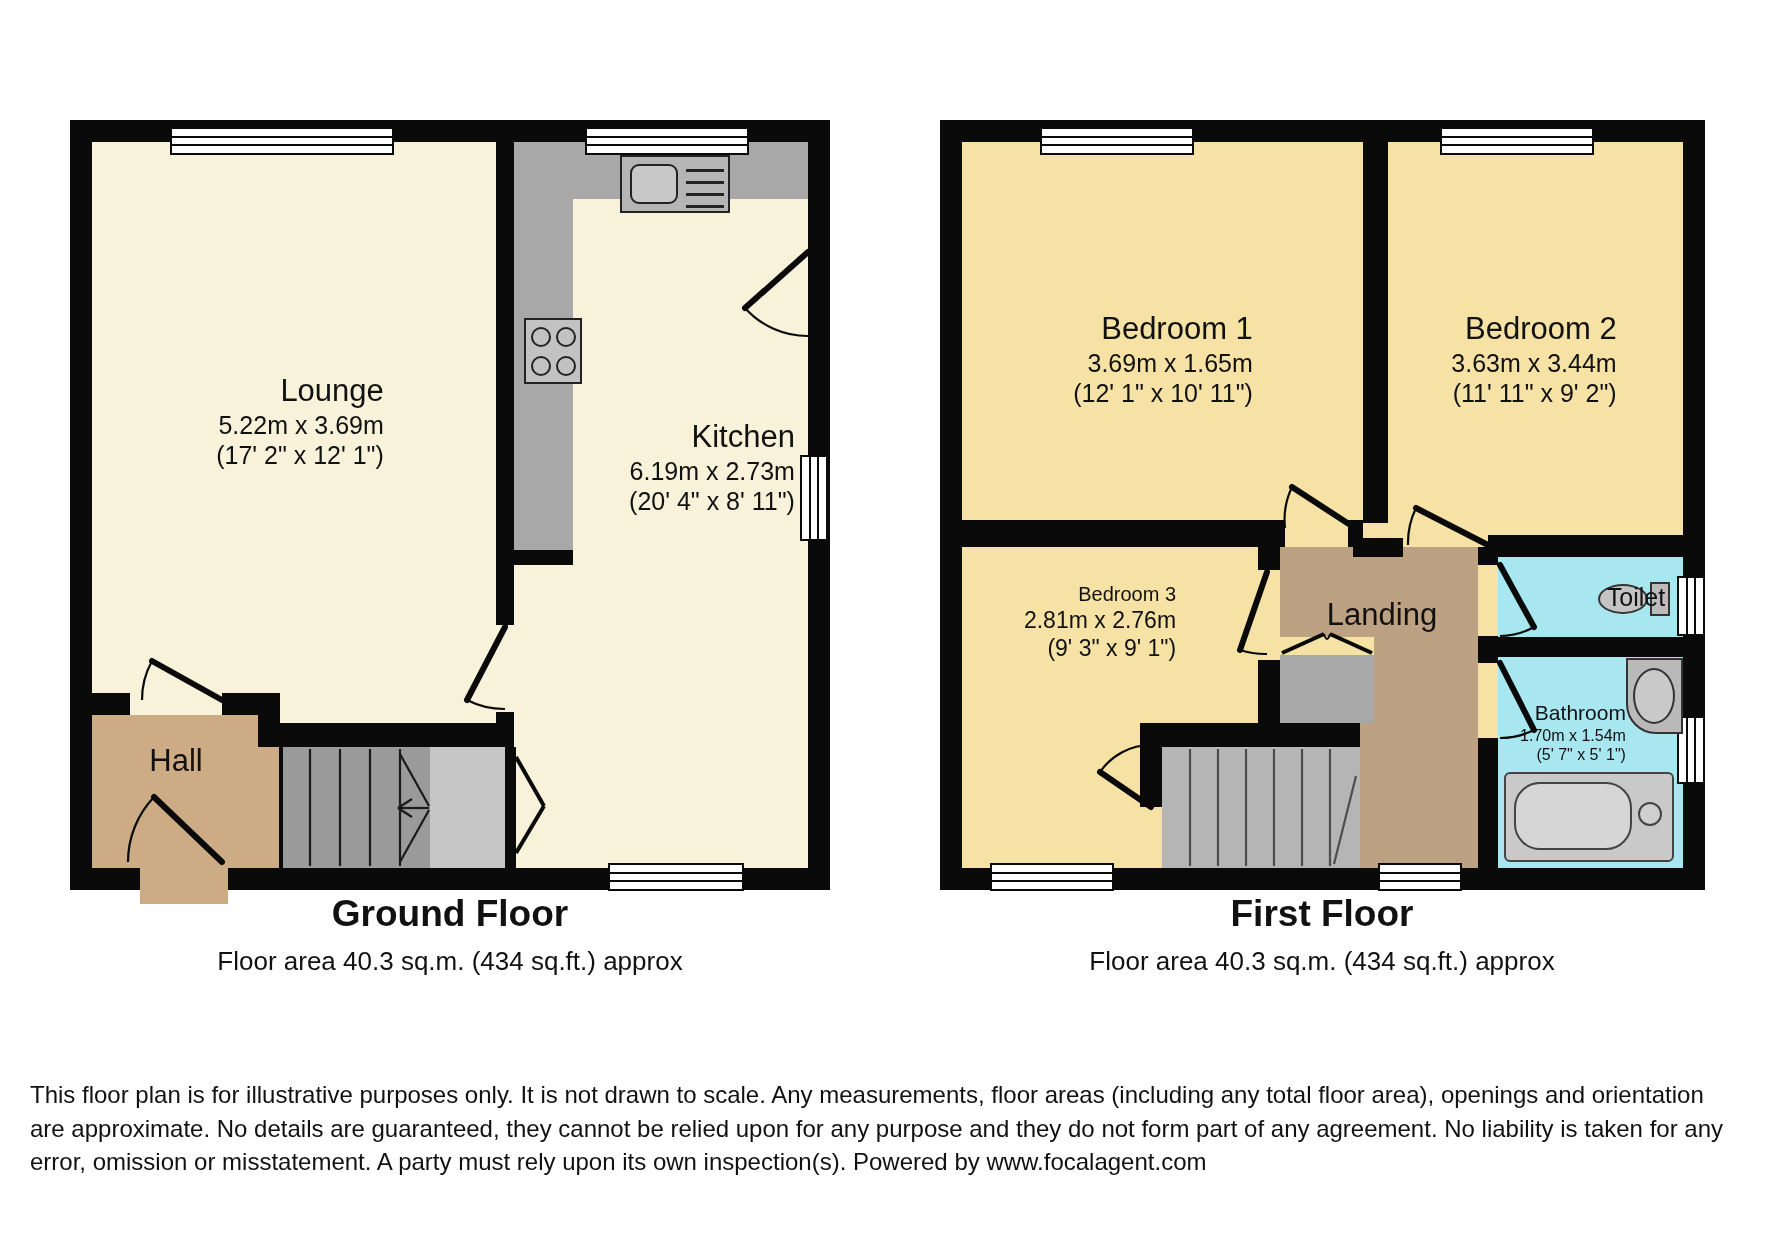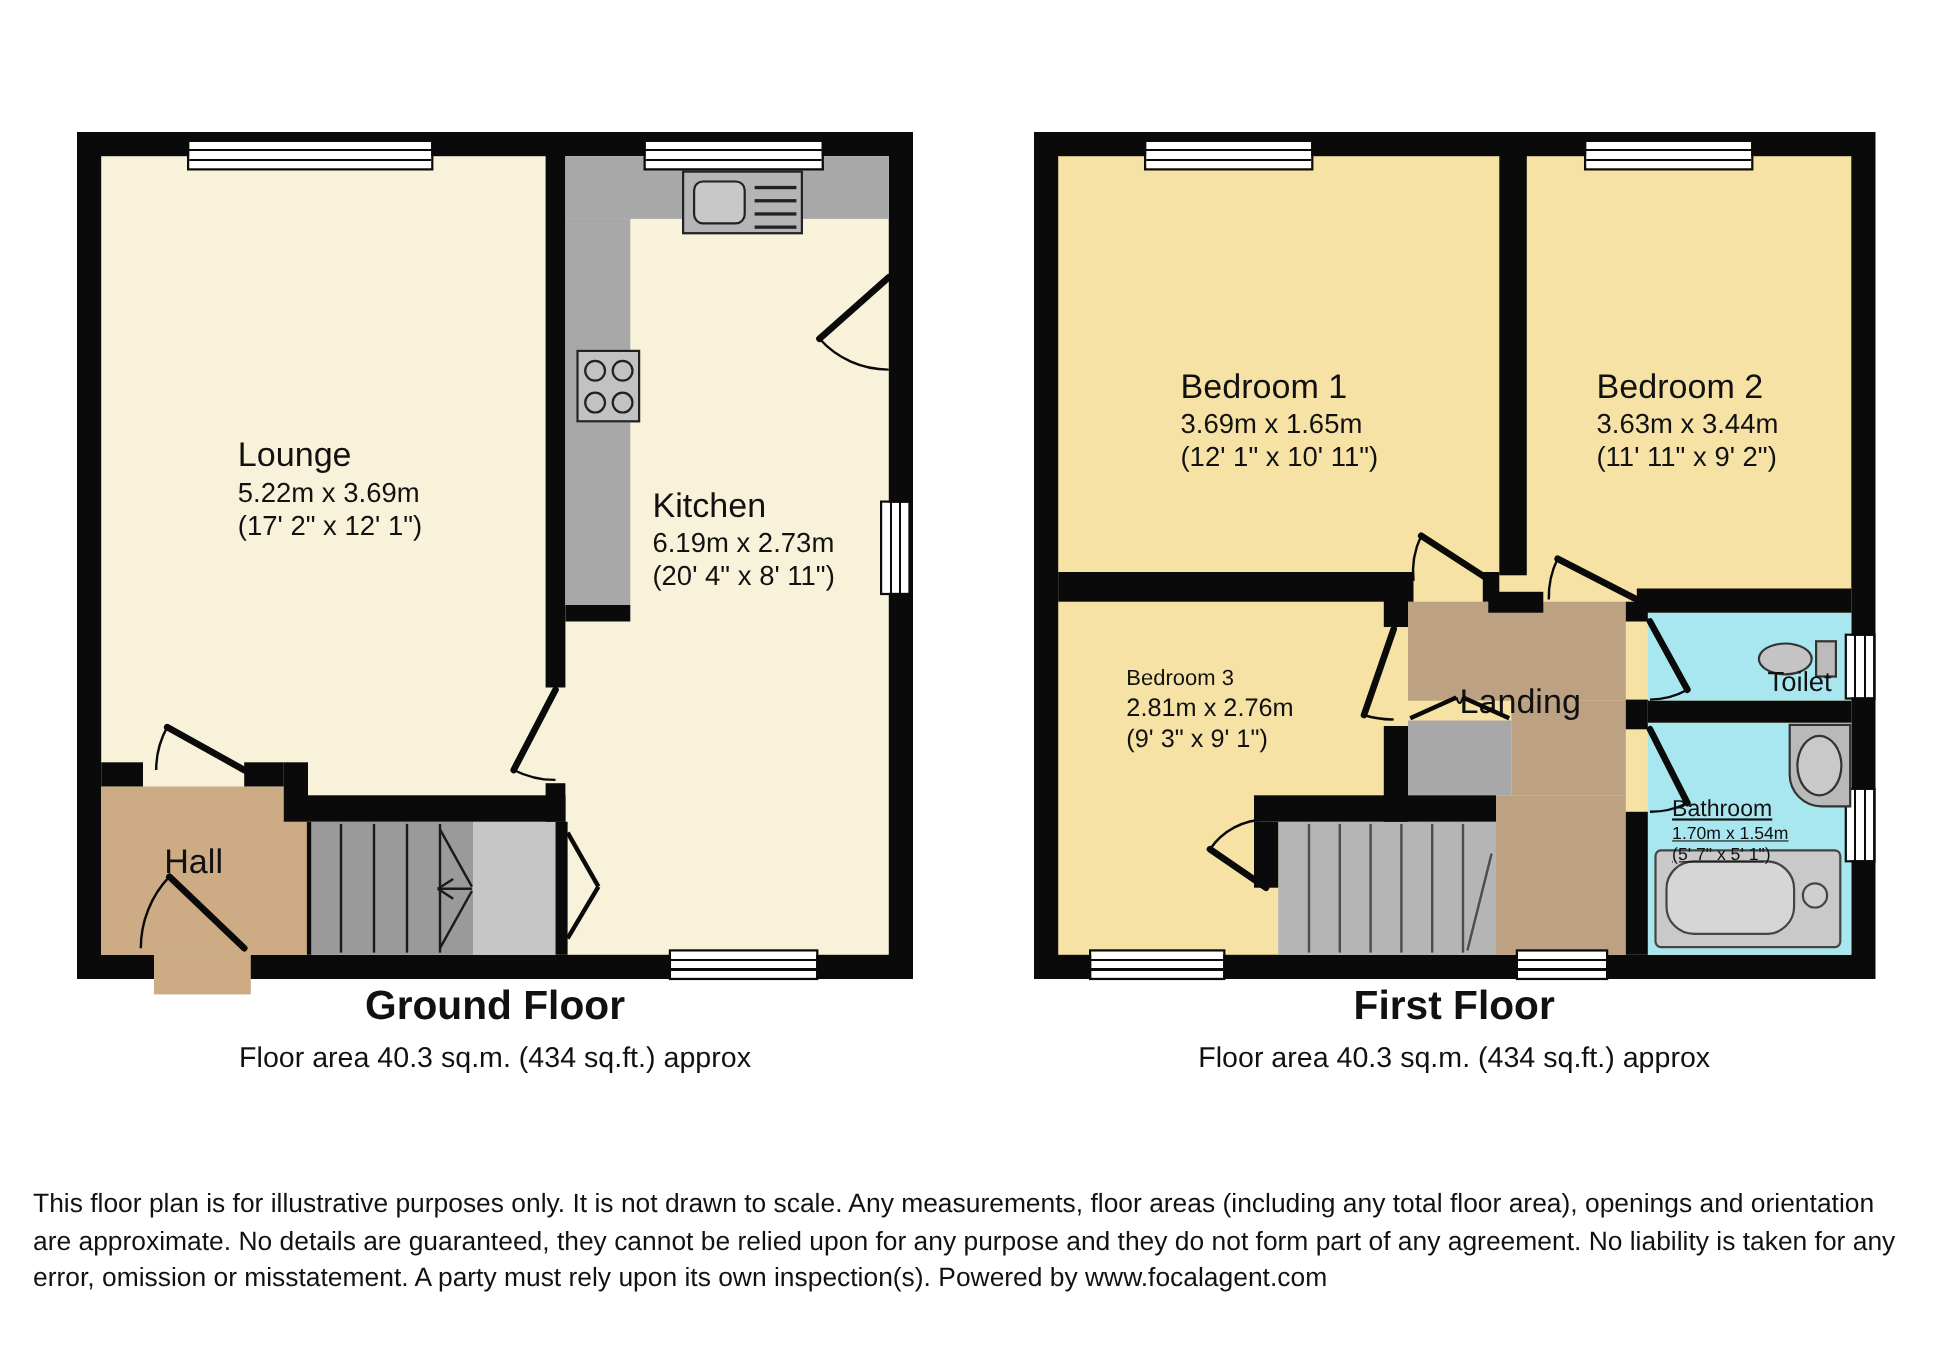--- a/index.html
+++ b/index.html
@@ -9,21 +9,21 @@
   }
   .abs{position:absolute;}
   .wall{position:absolute;background:var(--wall);}
   .room{position:absolute;}
   
   .win-h{position:absolute;border:2px solid var(--wall);background:
     linear-gradient(to bottom,#fff 0 28%,var(--wall) 28% 36%,#fff 36% 64%,var(--wall) 64% 72%,#fff 72% 100%);}
   .win-v{position:absolute;border:2px solid var(--wall);background:
     linear-gradient(to right,#fff 0 28%,var(--wall) 28% 36%,#fff 36% 64%,var(--wall) 64% 72%,#fff 72% 100%);}
   
-  .room-label{position:absolute;transform:translate(-50%,0);text-align:left;white-space:nowrap;line-height:1.22;margin-top:23px;}
+  .room-label{position:absolute;transform:translate(-50%,0);text-align:right;white-space:nowrap;line-height:1.22;}
   .room-label .rname{font-size:31px;}
   .room-label .rdim{font-size:25px;}
   .room-label.small .rname{font-size:21px;}
   .room-label.small .rdim{font-size:16px;}
   .floor-title{position:absolute;transform:translateX(-50%);font-size:37px;font-weight:bold;white-space:nowrap;}
   .floor-area{position:absolute;transform:translateX(-50%);font-size:26px;white-space:nowrap;}
   .total-line{position:absolute;font-size:27px;white-space:nowrap;}
   .disclaimer{position:absolute;font-size:24px;line-height:1.4;}
   svg.overlay{position:absolute;left:0;top:0;pointer-events:none;}
   .leaf{stroke:var(--wall);stroke-width:6;stroke-linecap:round;}
@@ -80,21 +80,21 @@
     <div class="win-h" style="left:170px;top:127px;width:220px;height:24px;"></div>
     <div class="win-h" style="left:585px;top:127px;width:160px;height:24px;"></div>
     <div class="win-v" style="left:800px;top:455px;width:24px;height:82px;"></div>
     <div class="win-h" style="left:608px;top:863px;width:132px;height:24px;"></div>
 
     <div class="room-label" style="left:300px;top:372px;">
       <div class="rname">Lounge</div>
       <div class="rdim">5.22m x 3.69m</div>
       <div class="rdim">(17' 2" x 12' 1")</div>
     </div>
-    <div class="room-label" style="left:676px;top:418px;">
+    <div class="room-label" style="left:712px;top:418px;">
       <div class="rname">Kitchen</div>
       <div class="rdim">6.19m x 2.73m</div>
       <div class="rdim">(20' 4" x 8' 11")</div>
     </div>
     <div class="room-label" style="left:176px;top:742px;">
       <div class="rname">Hall</div>
     </div>
 
     <div class="floor-title" style="left:450px;top:893px;">Ground Floor</div>
     <div class="floor-area" style="left:450px;top:946px;">Floor area 40.3 sq.m. (434 sq.ft.) approx</div>
@@ -164,21 +164,21 @@
       <div class="rname" style="font-size:20px;">Bedroom 3</div>
       <div class="rdim" style="font-size:23px;">2.81m x 2.76m</div>
       <div class="rdim" style="font-size:23px;">(9' 3" x 9' 1")</div>
     </div>
     <div class="room-label" style="left:1382px;top:596px;">
       <div class="rname">Landing</div>
     </div>
     <div class="room-label" style="left:1636px;top:582px;">
       <div class="rname" style="font-size:25px;">Toilet</div>
     </div>
-    <div class="room-label small" style="left:1573px;top:700px;text-decoration:underline;">
+    <div class="room-label small" style="left:1573px;top:700px;">
       <div class="rname">Bathroom</div>
       <div class="rdim">1.70m x 1.54m</div>
       <div class="rdim">(5' 7" x 5' 1")</div>
     </div>
 
     <div class="floor-title" style="left:1322px;top:893px;">First Floor</div>
     <div class="floor-area" style="left:1322px;top:946px;">Floor area 40.3 sq.m. (434 sq.ft.) approx</div>
   </div>
 
   <svg class="overlay" width="1771" height="1239" viewBox="0 0 1771 1239">

